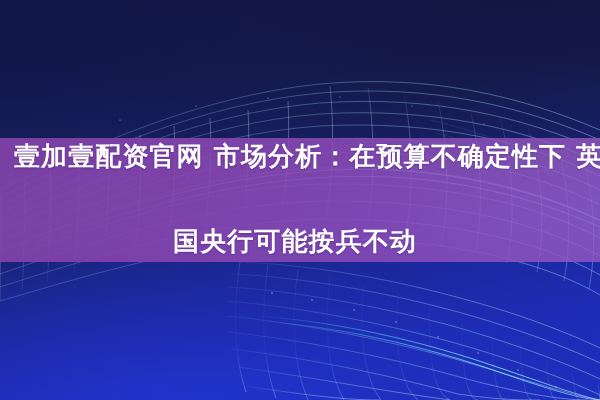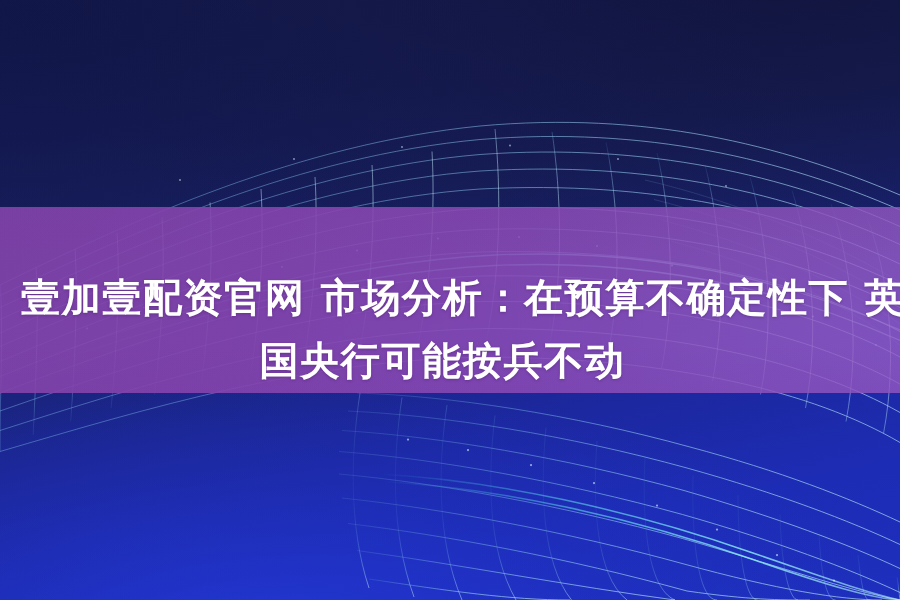--- a/index.html
+++ b/index.html
@@ -92,21 +92,21 @@
   .line {
     color: #ffffff;
     font-size: 26px;
     font-weight: bold;
     letter-spacing: 1.1px;
     line-height: 42px;
     white-space: nowrap;
     text-shadow: 0 1px 2px rgba(60,20,90,0.35);
   }
   .line-1 { text-align: left; padding-left: 2px; }
-  .line-2 { text-align: center; padding-right: 10px; }
+  .line-2 { text-align: center; padding-right: 10px; margin-top: 43px; }
 </style>
 </head>
 <body>
 
 <div id="stage">
 
   <div class="bg-base"></div>
   <div class="bg-corner-dark"></div>
   <div class="bg-glow-bottom"></div>
 

